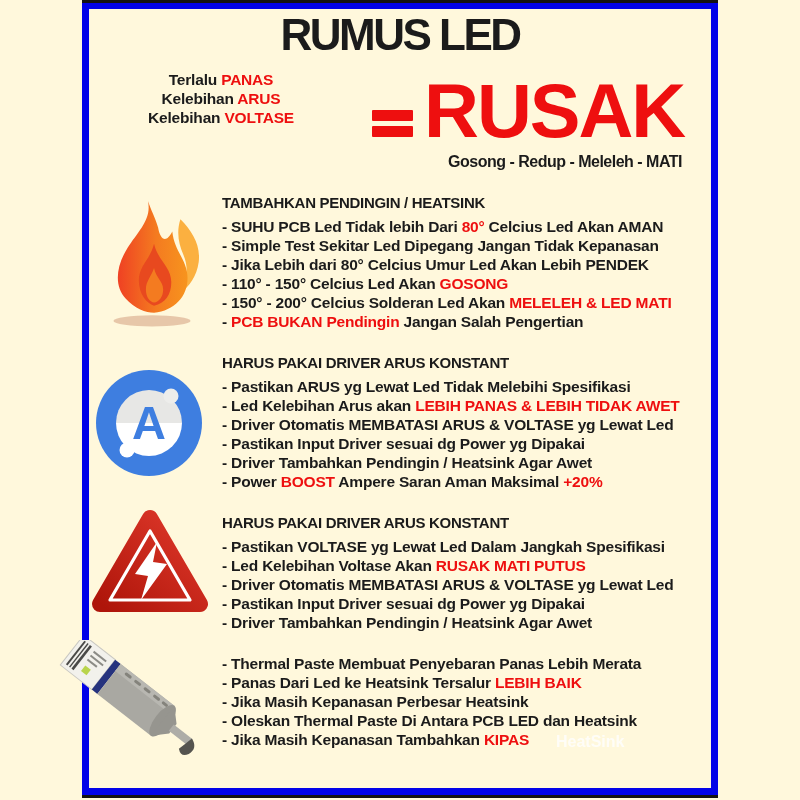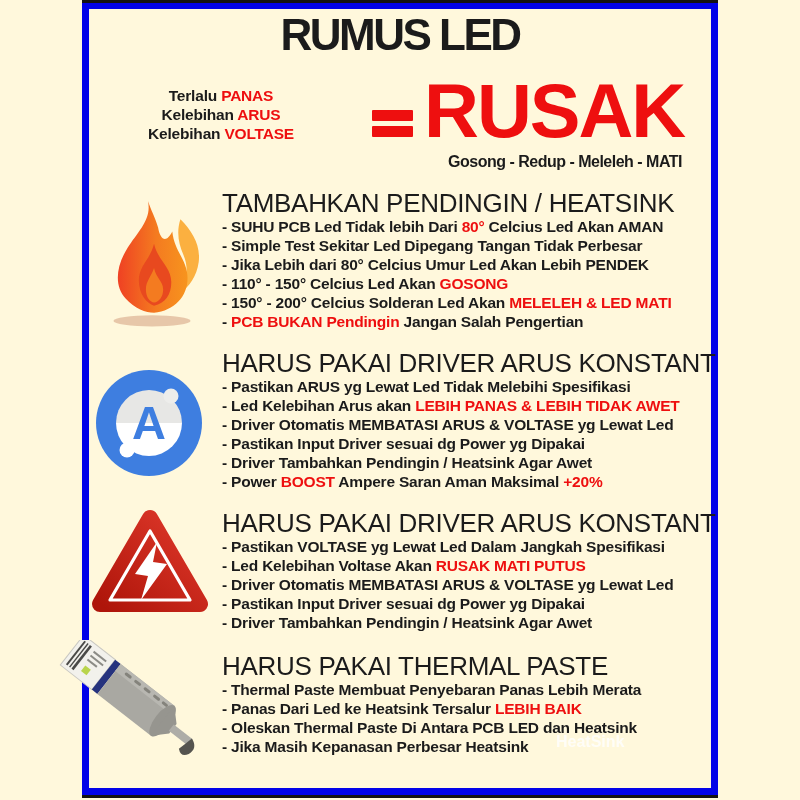--- a/index.html
+++ b/index.html
@@ -26,39 +26,39 @@
     content:"";position:absolute;left:-7px;width:636px;height:3px;background:#141211;
   }
   .frame::before{top:-9px}
   .frame::after{bottom:-10px}
   .page-title{
     position:absolute;left:82px;top:10px;width:636px;
     text-align:center;font-size:44px;letter-spacing:-2.5px;color:var(--text_black);
   }
   
   .causes{
-    position:absolute;left:90px;top:86px;width:262px;
+    position:absolute;left:90px;top:70px;width:262px;
     text-align:center;font-size:24px;line-height:27px;letter-spacing:-0.5px;
   }
   .equals{position:absolute;left:372px;top:110px;width:41px;height:27px}
   .equals .bar{position:absolute;left:0;width:41px;height:11px;background:var(--accent_red);border-radius:1px}
   .equals .bar:nth-child(1){top:0}
   .equals .bar:nth-child(2){top:16px}
   .result{
     position:absolute;left:424px;top:73px;width:282px;
     text-align:left;font-size:76px;line-height:76px;letter-spacing:-2px;
     color:var(--accent_red);
   }
   .result-sub{
     position:absolute;left:424px;top:153px;width:282px;
     text-align:center;font-size:16px;letter-spacing:-0.5px;color:var(--text_black);
   }
   
   .section{position:absolute;left:222px;width:500px}
-  .section h2{font-size:26px;line-height:24px;letter-spacing:-0.3px;margin-bottom:2px;white-space:nowrap;font-weight:normal}
+  .section h2{font-size:15px;line-height:24px;letter-spacing:-0.3px;margin-bottom:2px;white-space:nowrap;font-weight:bold}
   .line{font-size:15.5px;line-height:19px;letter-spacing:-0.2px;white-space:nowrap}
   .c-k{color:var(--text_black)}
   .c-r{color:var(--accent_red)}
   #section-1{top:191px}
   #section-2{top:351px}
   #section-3{top:511px}
   #section-4{top:654px}
   
   .icon{position:absolute}
   #icon-flame{left:101px;top:197px;width:102px;height:132px}
@@ -104,21 +104,21 @@
     <path d="M78 22 C90 34 98 48 96 64 C94 78 87 88 78 94 C85 81 86 69 81 57 C76 46 74 34 78 22 Z" fill="#FBB040"></path>
     <path d="M46 4 C50 22 36 34 26 50 C14 69 13 88 24 100 C33 110 44 114 52 114 C72 112 85 98 85 80 C85 62 72 54 70 34 C64 46 58 42 56 30 C53 20 49 13 46 4 Z" fill="url(#fg)"></path>
     <path d="M52 46 C48 62 37 68 37 82 C37 96 45 105 52 107 C63 105 69 96 69 84 C69 69 56 63 52 46 Z" fill="#E8491F"></path>
     <path d="M52 70 C49 79 44 83 44 91 C44 99 48 103 52 104 C57 103 61 98 61 91 C61 83 54 80 52 70 Z" fill="#F47B20"></path>
   </svg>
 </div>
 <section class="section" id="section-1">
   <h2>TAMBAHKAN PENDINGIN / HEATSINK</h2>
   <div class="lines">
       <div class="line"><span class="c-k">- SUHU PCB Led Tidak lebih Dari </span><span class="c-r">80°</span><span class="c-k"> Celcius Led Akan AMAN</span></div>
-      <div class="line"><span class="c-k">- Simple Test Sekitar Led Dipegang Tangan Tidak Perbesar</span></div>
+      <div class="line"><span class="c-k">- Simple Test Sekitar Led Dipegang Jangan Tidak Kepanasan</span></div>
       <div class="line"><span class="c-k">- Jika Lebih dari 80° Celcius Umur Led Akan Lebih PENDEK</span></div>
       <div class="line"><span class="c-k">- 110° - 150° Celcius Led Akan </span><span class="c-r">GOSONG</span></div>
       <div class="line"><span class="c-k">- 150° - 200° Celcius Solderan Led Akan </span><span class="c-r">MELELEH &amp; LED MATI</span></div>
       <div class="line"><span class="c-k">- </span><span class="c-r">PCB BUKAN Pendingin</span><span class="c-k"> Jangan Salah Pengertian</span></div>
     </div>
 </section>
 
 <div class="icon" id="icon-ampere">
   <svg width="110" height="110" viewBox="0 0 110 110">
     <circle cx="55" cy="55" r="53" fill="#3E7EE0"></circle>
@@ -185,22 +185,22 @@
       <rect x="92" y="-16" width="8" height="3" rx="1.5" fill="#84837C"></rect>
       <rect x="103" y="-16" width="7" height="3" rx="1.5" fill="#84837C"></rect>
       <ellipse cx="115" cy="0" rx="8" ry="19" fill="#96958F"></ellipse>
       <path d="M115 -19 L128 -6 L128 6 L115 19 Z" fill="#96958F"></path>
       <rect x="126" y="-4" width="24" height="8" fill="#AEADA7"></rect>
       <path d="M149 -4 q11 4 7 14 q-4 8 -11 2 l2 -8 Z" fill="#55544F"></path>
     </g>
   </svg>
 </div>
 <section class="section" id="section-4">
-  <h2>HARUS PAKAI THERMAL PASTE</h2>
   <div class="lines">
       <div class="line"><span class="c-k">- Thermal Paste Membuat Penyebaran Panas Lebih Merata</span></div>
       <div class="line"><span class="c-k">- Panas Dari Led ke Heatsink Tersalur </span><span class="c-r">LEBIH BAIK</span></div>
+      <div class="line"><span class="c-k">- Jika Masih Kepanasan Perbesar Heatsink</span></div>
       <div class="line"><span class="c-k">- Oleskan Thermal Paste Di Antara PCB LED dan Heatsink</span></div>
-      <div class="line"><span class="c-k">- Jika Masih Kepanasan Perbesar Heatsink</span></div>
+      <div class="line"><span class="c-k">- Jika Masih Kepanasan Tambahkan </span><span class="c-r">KIPAS</span></div>
     </div>
 </section>
 
 <span class="watermark">HeatSink</span>
 
 </body></html>

